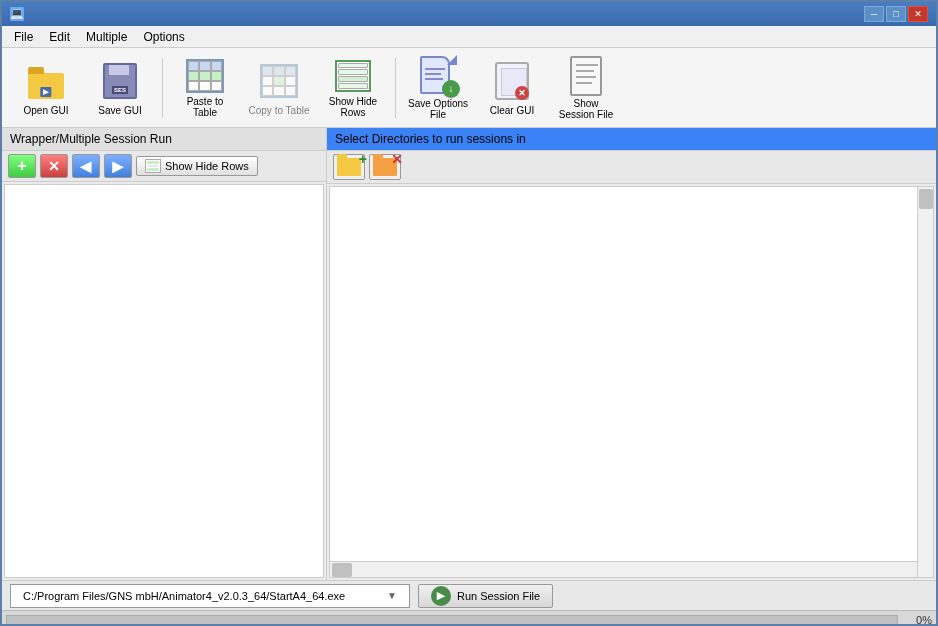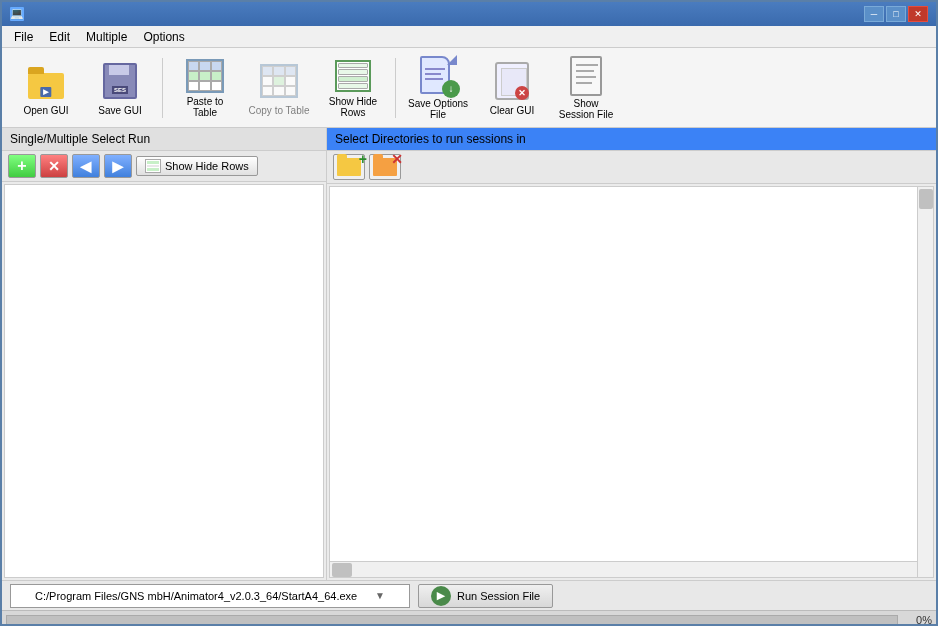--- a/index.html
+++ b/index.html
@@ -220,21 +220,21 @@
       border-top: 1px solid #ccc;
       height: 30px;
       display: flex;
       align-items: center;
       padding: 0 8px;
       gap: 8px;
     }
     #exe-dropdown {
       background: white;
       border: 1px solid #999;
-      padding: 2px 24px;
+      padding: 2px 12px;
       height: 24px;
       display: flex;
       align-items: center;
       justify-content: space-between;
       width: 400px;
       cursor: pointer;
       font-size: 11px;
     }
     .dropdown-arrow {
       font-size: 10px; color: #666;
@@ -467,21 +467,21 @@
     </div>
     <span>Show Session File</span>
   </div>
 </div>
 
 <div id="main-content" style="flex:1;display:flex;height:calc(626px - 24px - 22px - 80px - 30px - 18px);">
   <div id="panels" style="height: 100%; display: flex;">
 
     <div id="left-panel">
       <div id="left-panel-header">
-        <span>Single/Multiple Select Run</span>
+        <span>Wrapper/Multiple Session Run</span>
       </div>
       <div id="left-panel-toolbar">
         <div class="panel-btn green" title="Add">
           <span style="color:white;font-weight:bold;font-size:16px;">+</span>
         </div>
         <div class="panel-btn red" title="Remove">
           <span style="color:white;font-weight:bold;font-size:14px;">✕</span>
         </div>
         <div class="panel-btn blue-left" title="Move Left">
           <span style="color:white;font-weight:bold;font-size:14px;">◀</span>

